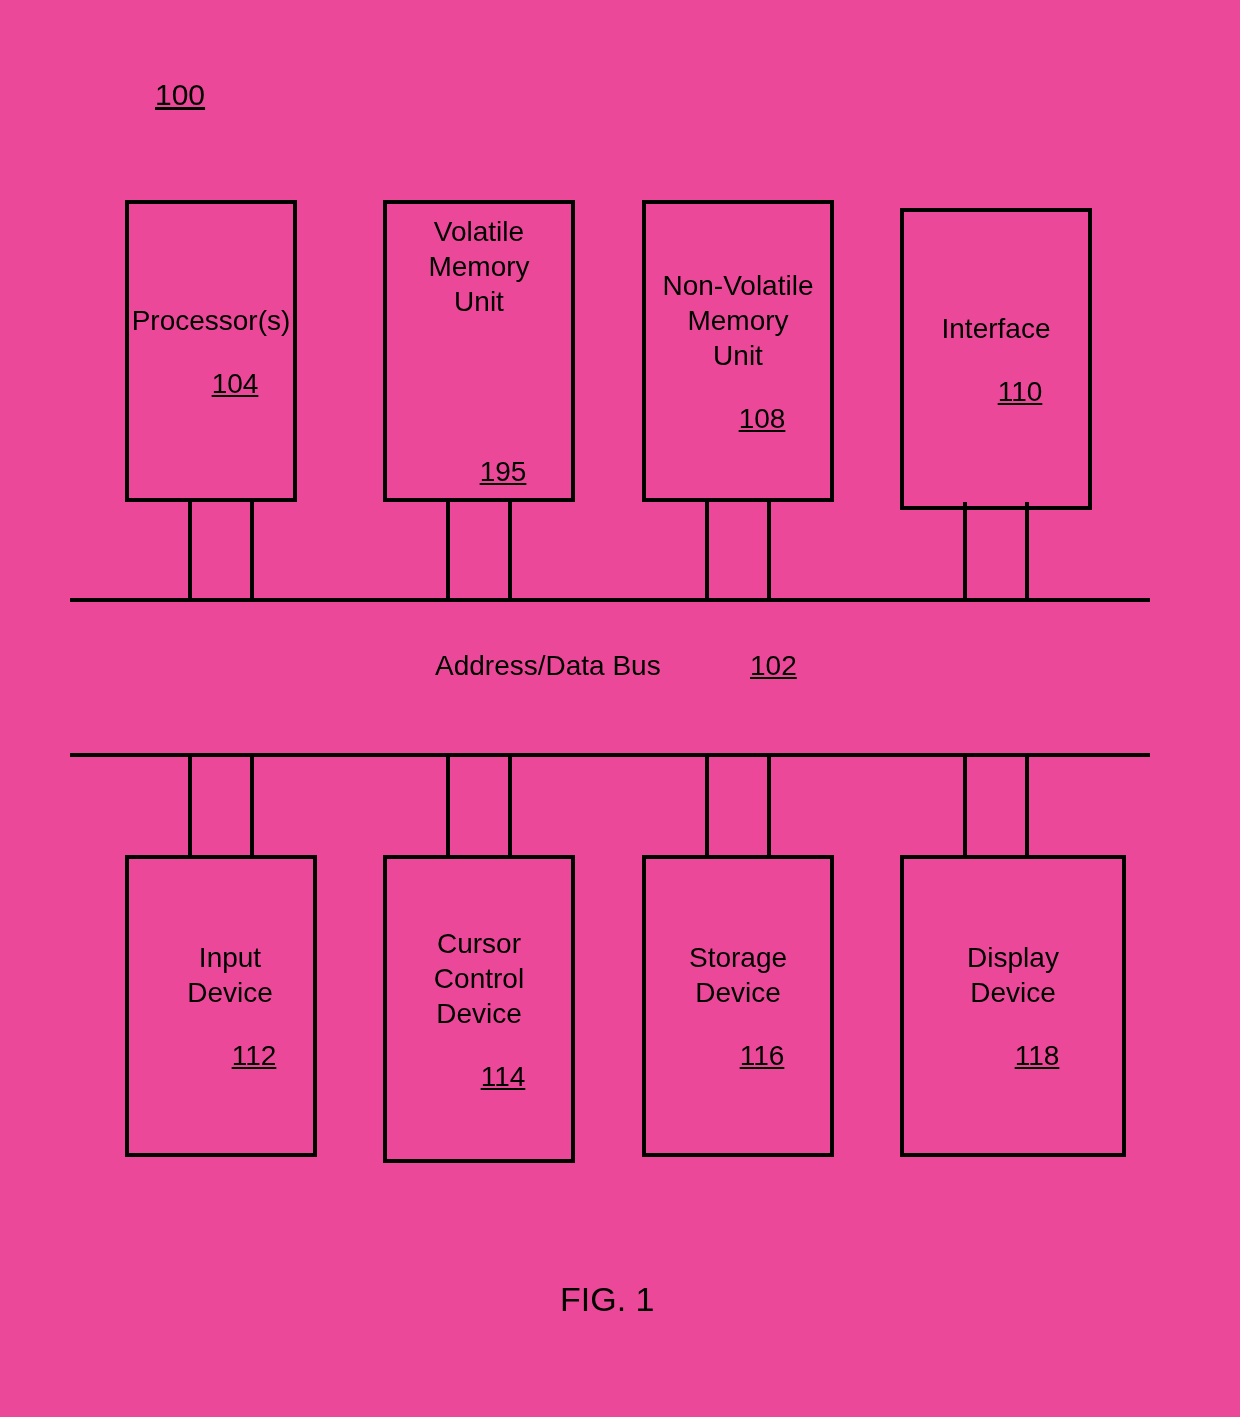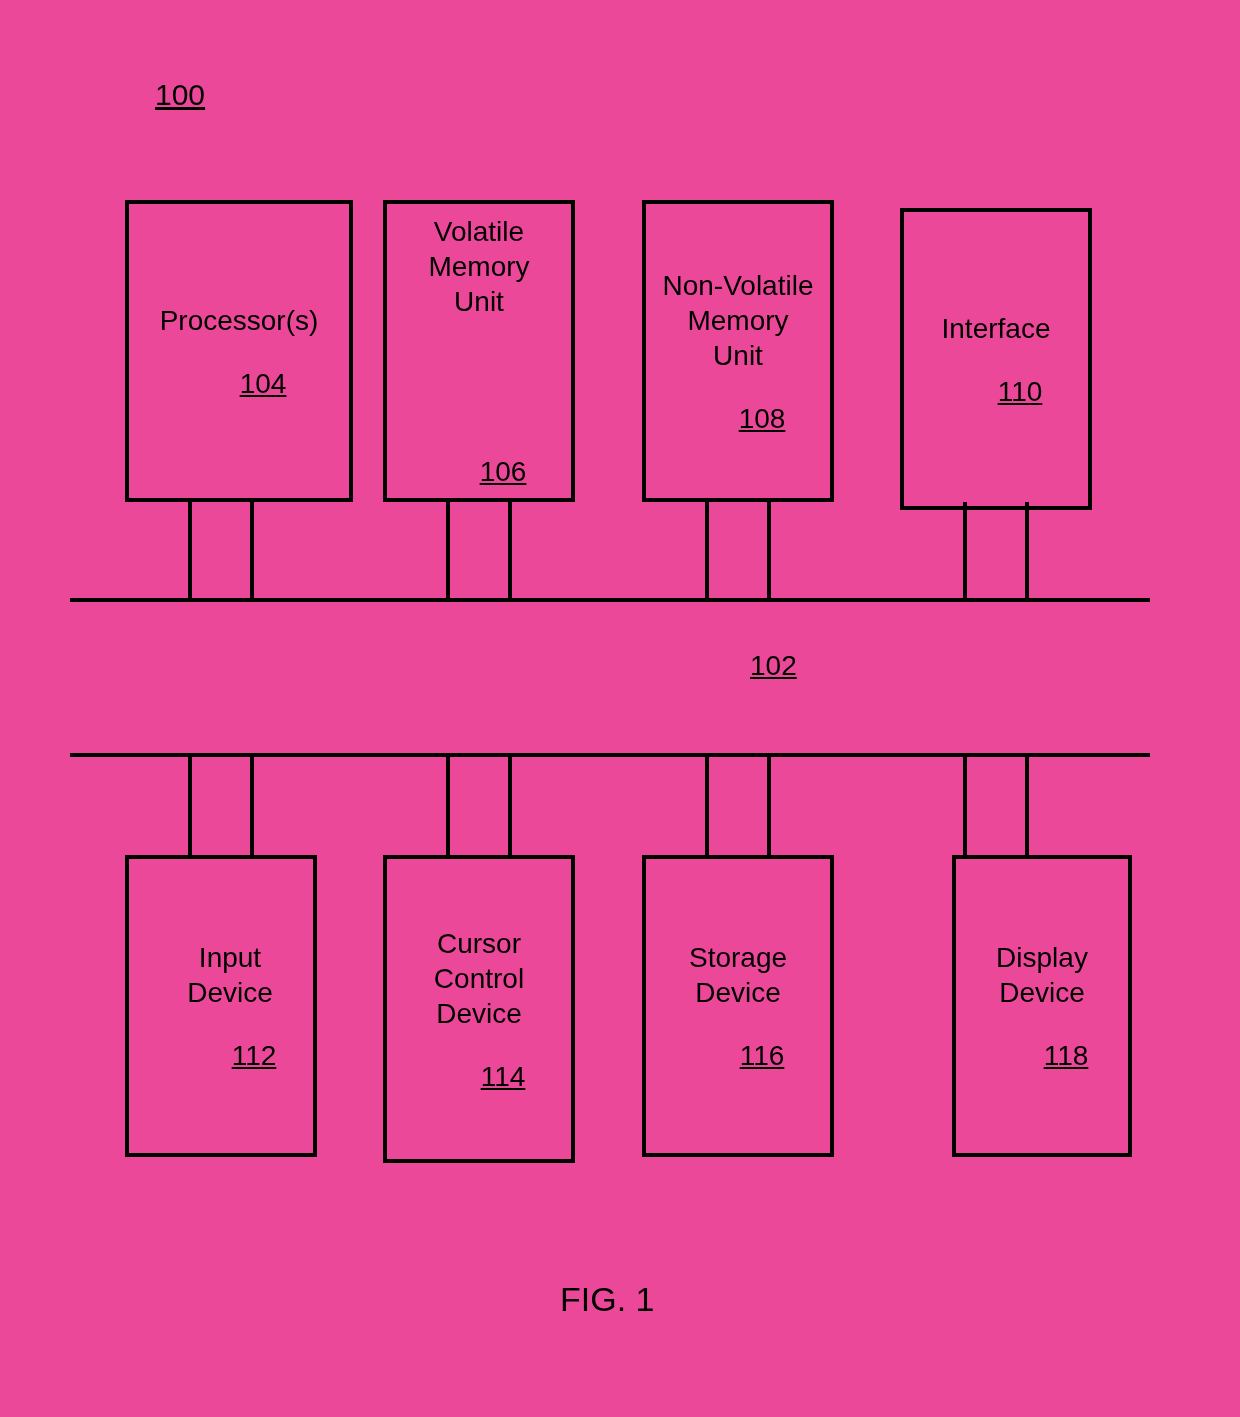--- a/index.html
+++ b/index.html
@@ -66,44 +66,45 @@
     stroke-width: 4;
   }
 </style>
 </head>
 <body>
 
 <div class="page">
 
   <div class="fig-num" style="left:155px; top:78px;">100</div>
 
-  <div class="box" style="left:125px; top:200px; width:228px; height:302px;">
+  <div class="box" style="left:125px; top:200px; width:172px; height:302px;">
     <div class="label">Processor(s)</div>
     <div class="num">104</div>
   </div>
 
   <div class="box" style="left:383px; top:200px; width:192px; height:302px;justify-content:space-between;">
     <div class="label">Volatile
 Memory
 Unit</div>
-    <div class="num">106</div>
+    <div class="num">195</div>
   </div>
 
   <div class="box" style="left:642px; top:200px; width:192px; height:302px;">
     <div class="label">Non-Volatile
 Memory
 Unit</div>
     <div class="num">108</div>
   </div>
 
   <div class="box" style="left:900px; top:208px; width:192px; height:302px;">
     <div class="label">Interface</div>
     <div class="num">110</div>
   </div>
 
+  <div class="bus-label" style="left:435px; top:650px;">Address/Data Bus</div>
   <div class="bus-num" style="left:750px; top:650px;">102</div>
 
   <div class="box" style="left:125px; top:855px; width:192px; height:302px;padding-left:24px;">
     <div class="label">Input
 Device</div>
     <div class="num">112</div>
   </div>
 
   <div class="box" style="left:383px; top:855px; width:192px; height:308px;">
     <div class="label">Cursor
@@ -111,21 +112,21 @@
 Device</div>
     <div class="num">114</div>
   </div>
 
   <div class="box" style="left:642px; top:855px; width:192px; height:302px;">
     <div class="label">Storage
 Device</div>
     <div class="num">116</div>
   </div>
 
-  <div class="box" style="left:952px; top:855px; width:180px; height:302px;">
+  <div class="box" style="left:900px; top:855px; width:226px; height:302px;">
     <div class="label">Display
 Device</div>
     <div class="num">118</div>
   </div>
 
   <div class="fig-caption" style="left:560px; top:1280px;">FIG. 1</div>
 
   <svg class="lines">
 
     <line x1="70" y1="600" x2="1150" y2="600"></line>

